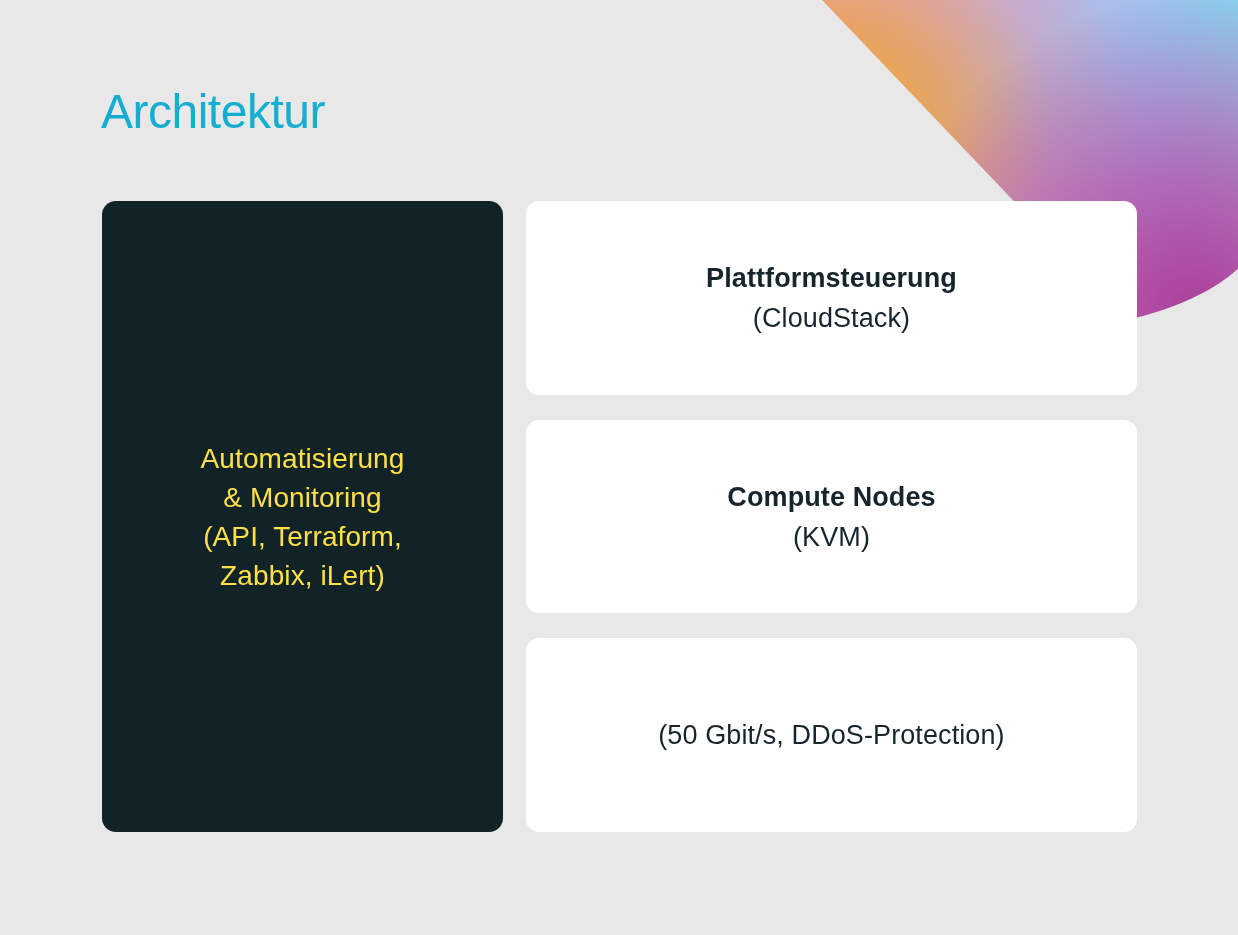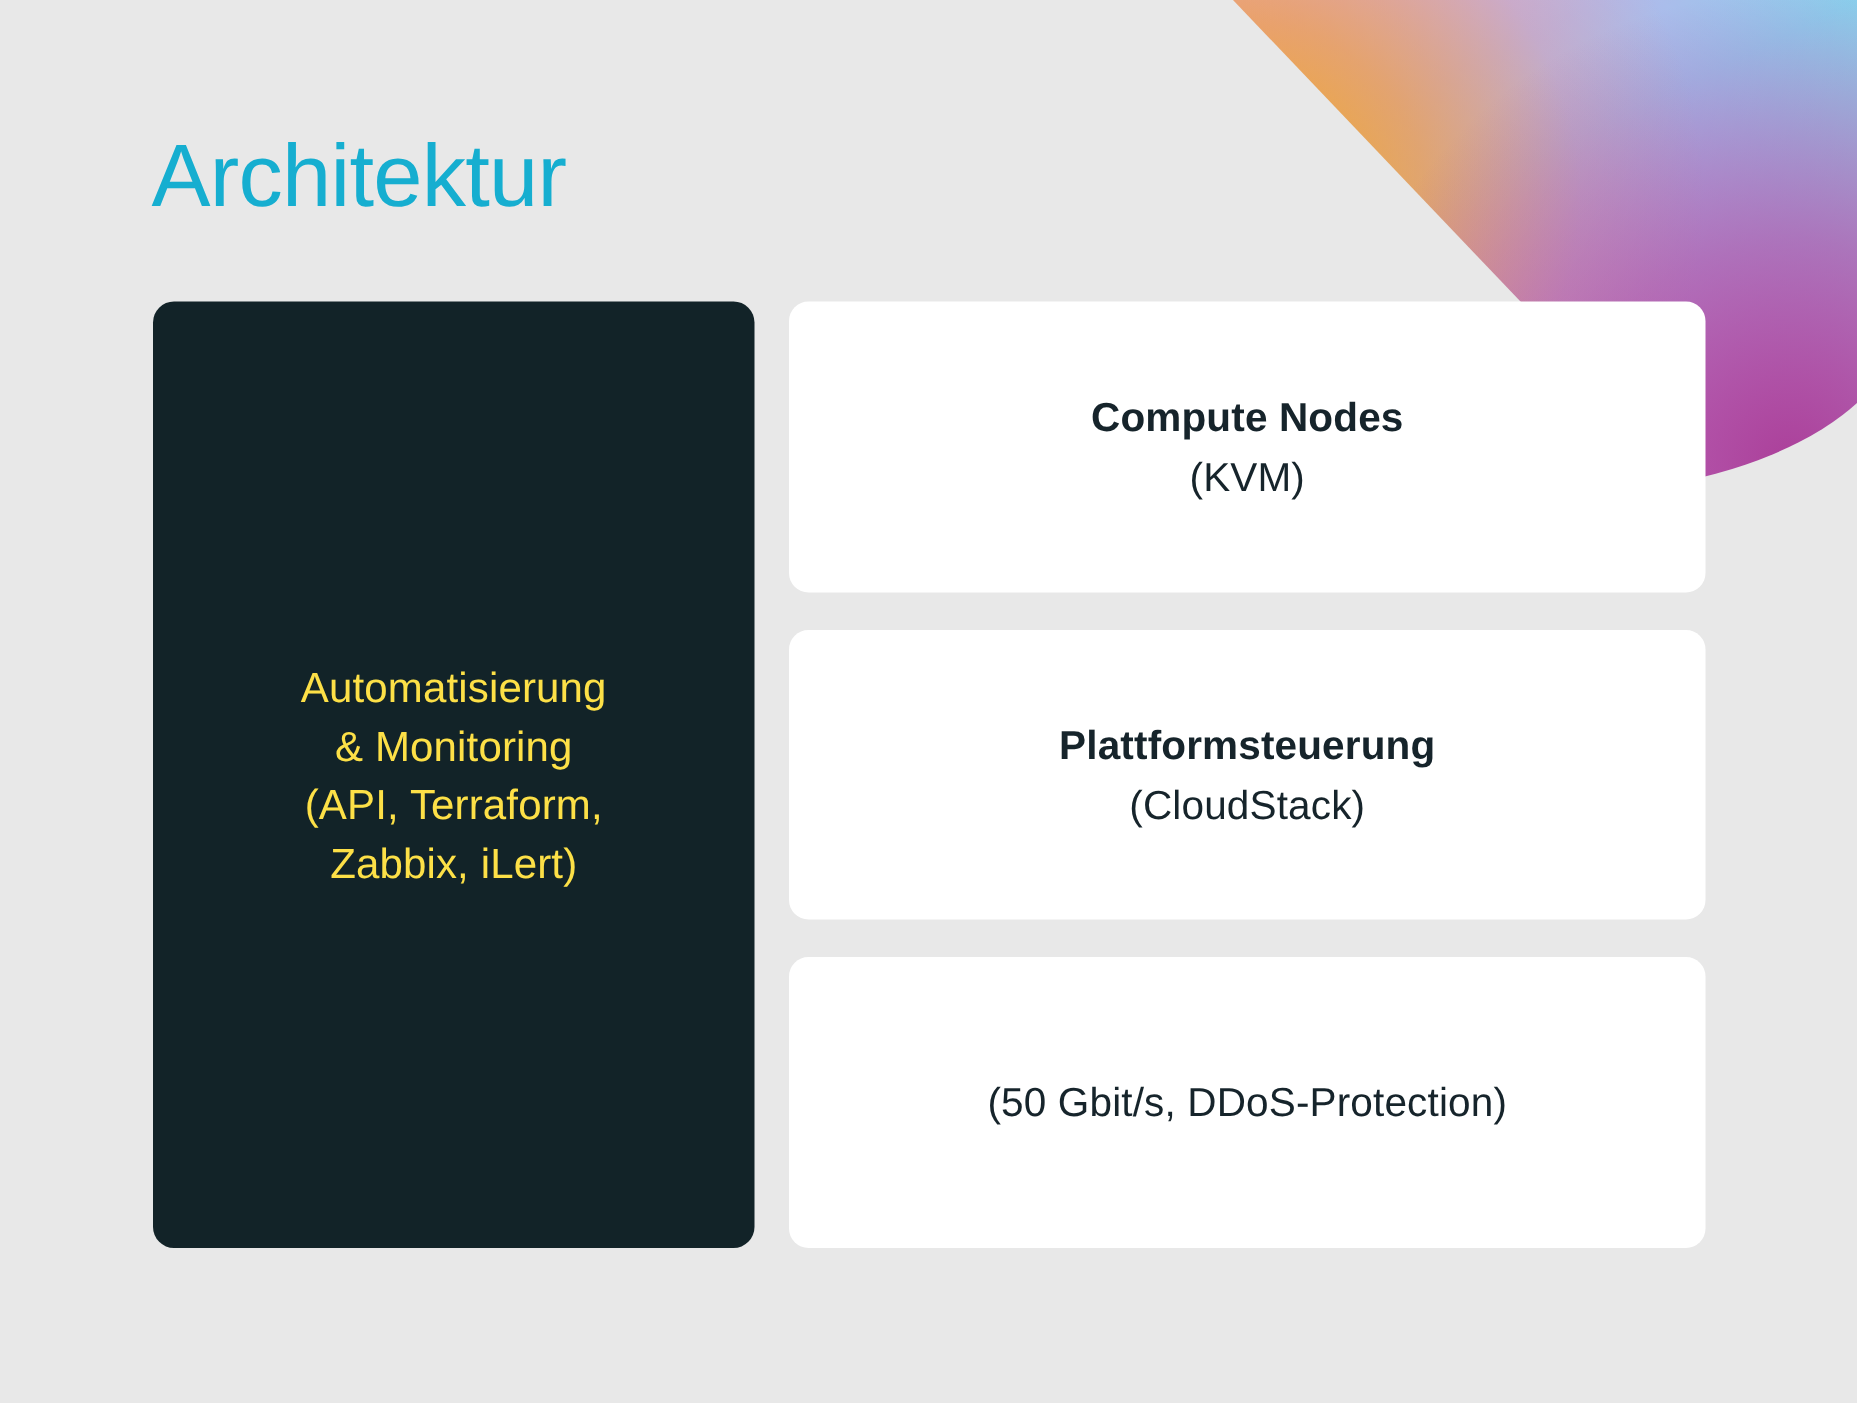--- a/index.html
+++ b/index.html
@@ -69,21 +69,21 @@
     background: #e8e8e8;
     clip-path: polygon(0 0, 20px 0, 224px 214px, 224px 345px, 0 345px);
     -webkit-clip-path: polygon(0 0, 20px 0, 224px 214px, 224px 345px, 0 345px);
   }
 
   
   .page-title {
     position: absolute;
     left: 101px;
     top: 88px;
-    font-size: 59px;
+    font-size: 48px;
     font-weight: 400;
     letter-spacing: -0.5px;
     color: #16aed0;
     line-height: 1.0;
     z-index: 3;
     white-space: nowrap;
   }
 
   
   .layout {
@@ -170,27 +170,27 @@
   <div class="panel-dark">
     <div class="panel-text">Automatisierung
 &amp; Monitoring
 (API, Terraform,
 Zabbix, iLert)</div>
   </div>
 
   <div class="card-stack">
 
     <div class="card">
-      <div class="card-title">Compute Nodes</div>
-      <div class="card-sub">(KVM)</div>
+      <div class="card-title">Plattformsteuerung</div>
+      <div class="card-sub">(CloudStack)</div>
     </div>
 
     <div class="card">
-      <div class="card-title">Plattformsteuerung</div>
-      <div class="card-sub">(CloudStack)</div>
+      <div class="card-title">Compute Nodes</div>
+      <div class="card-sub">(KVM)</div>
     </div>
 
     <div class="card">
       <div class="card-sub">(50 Gbit/s, DDoS-Protection)</div>
     </div>
 
 
   </div>
 </div>
 

